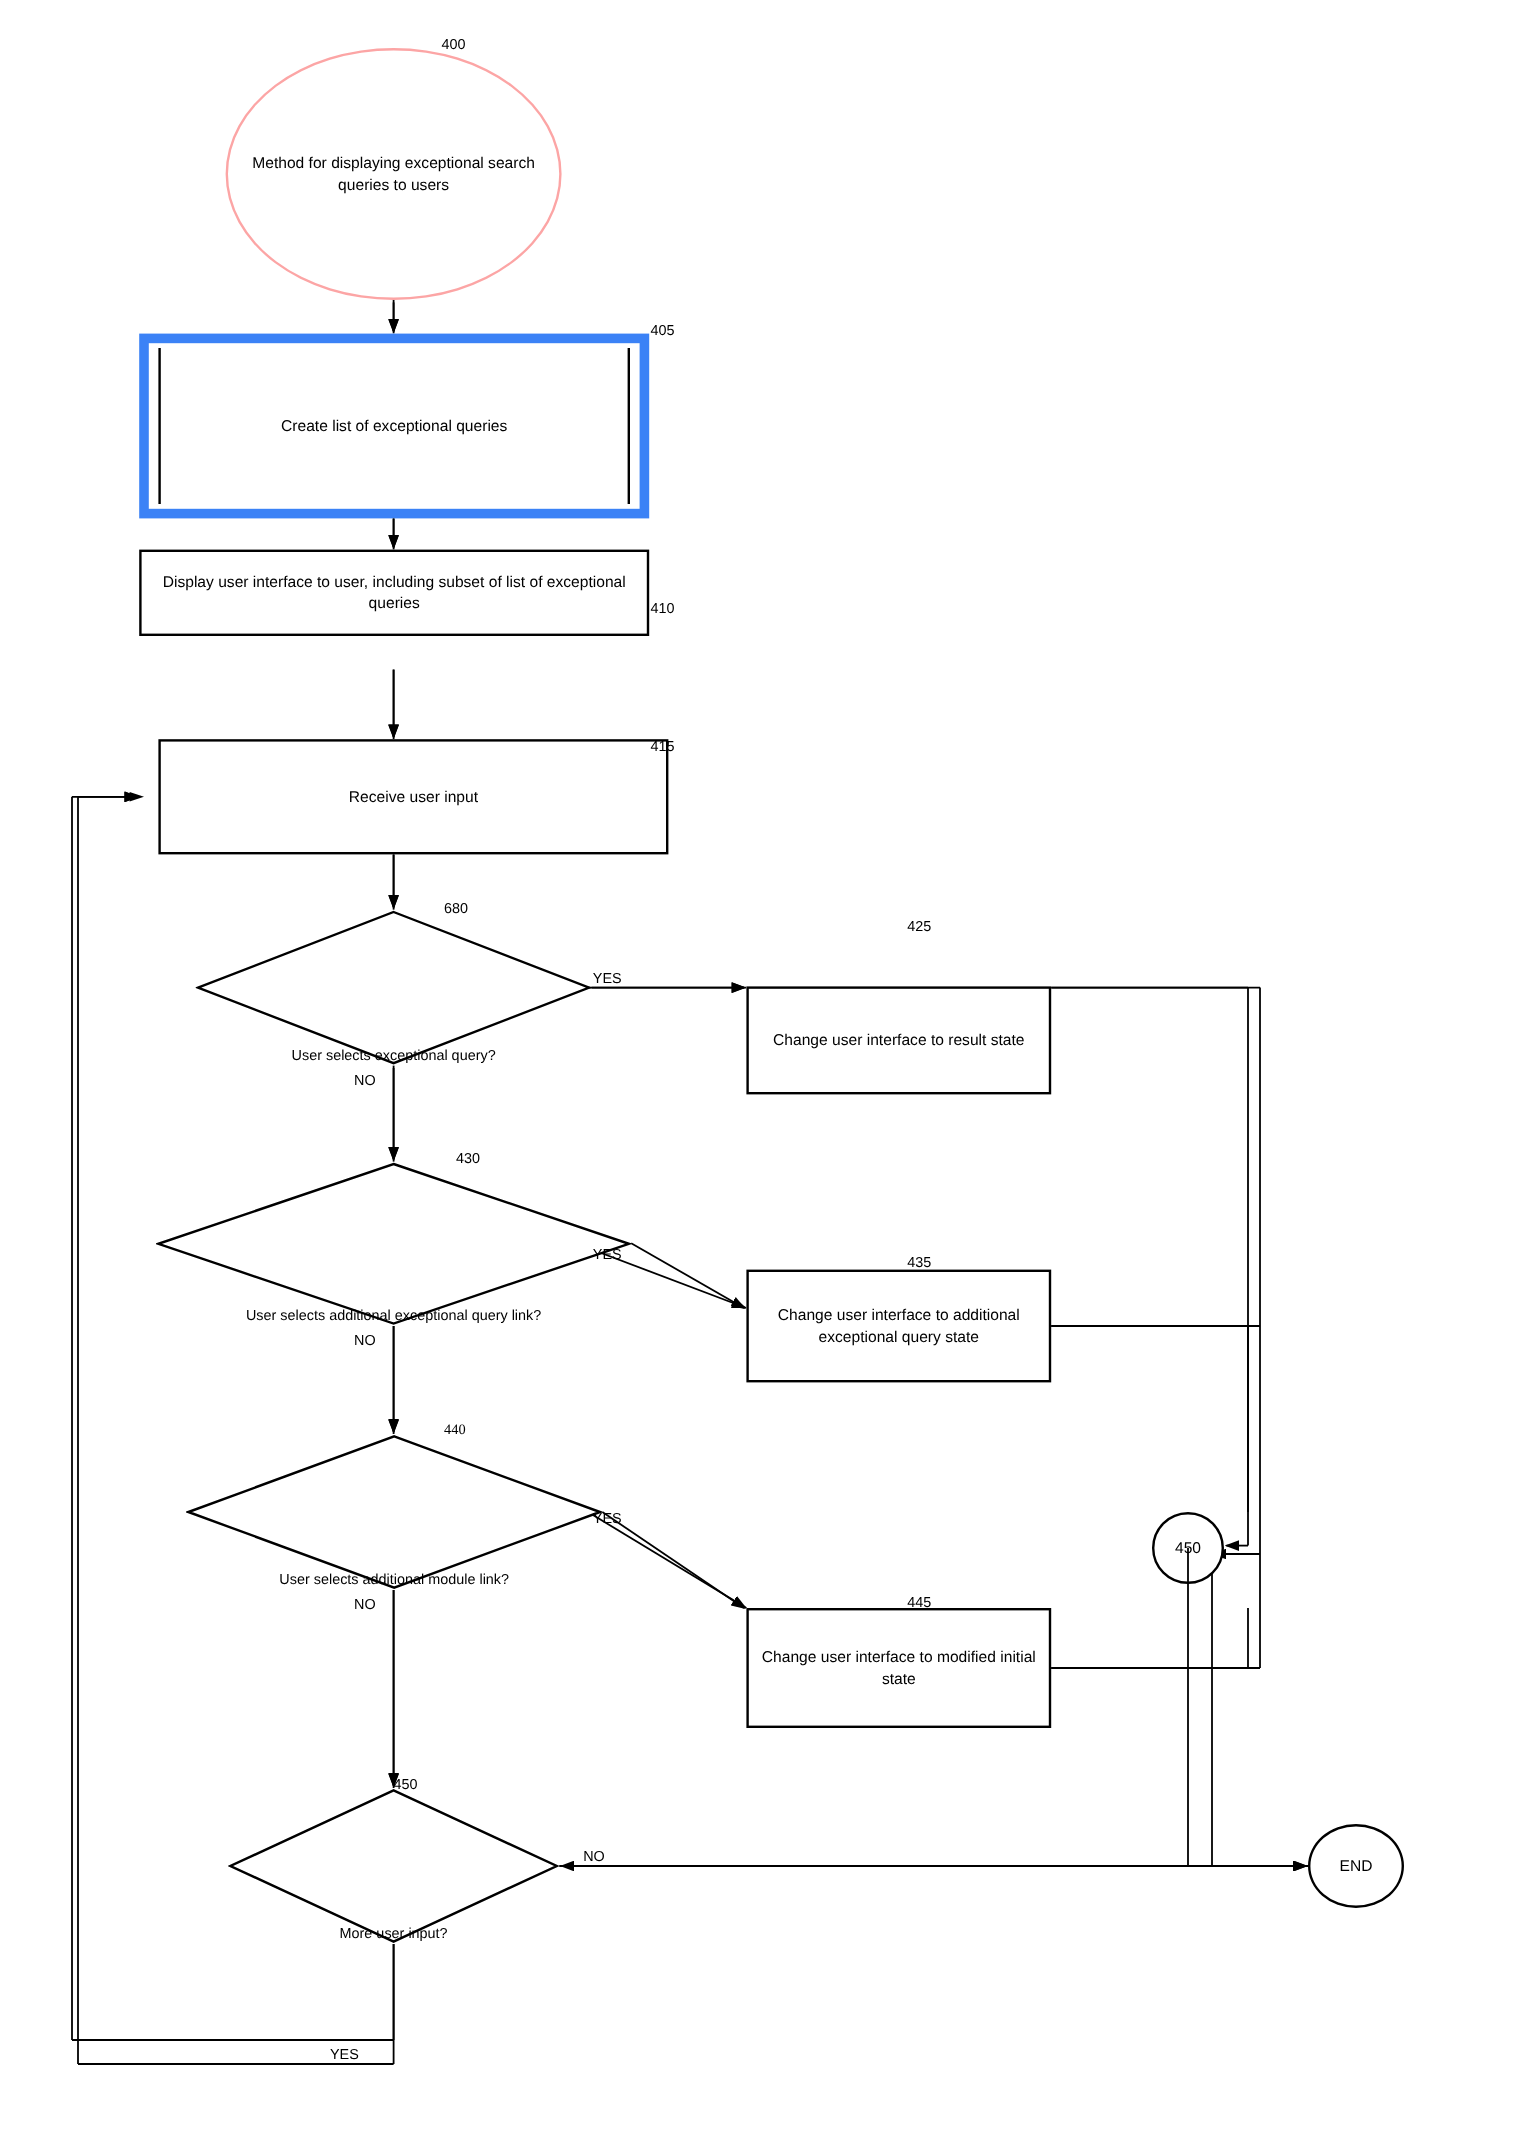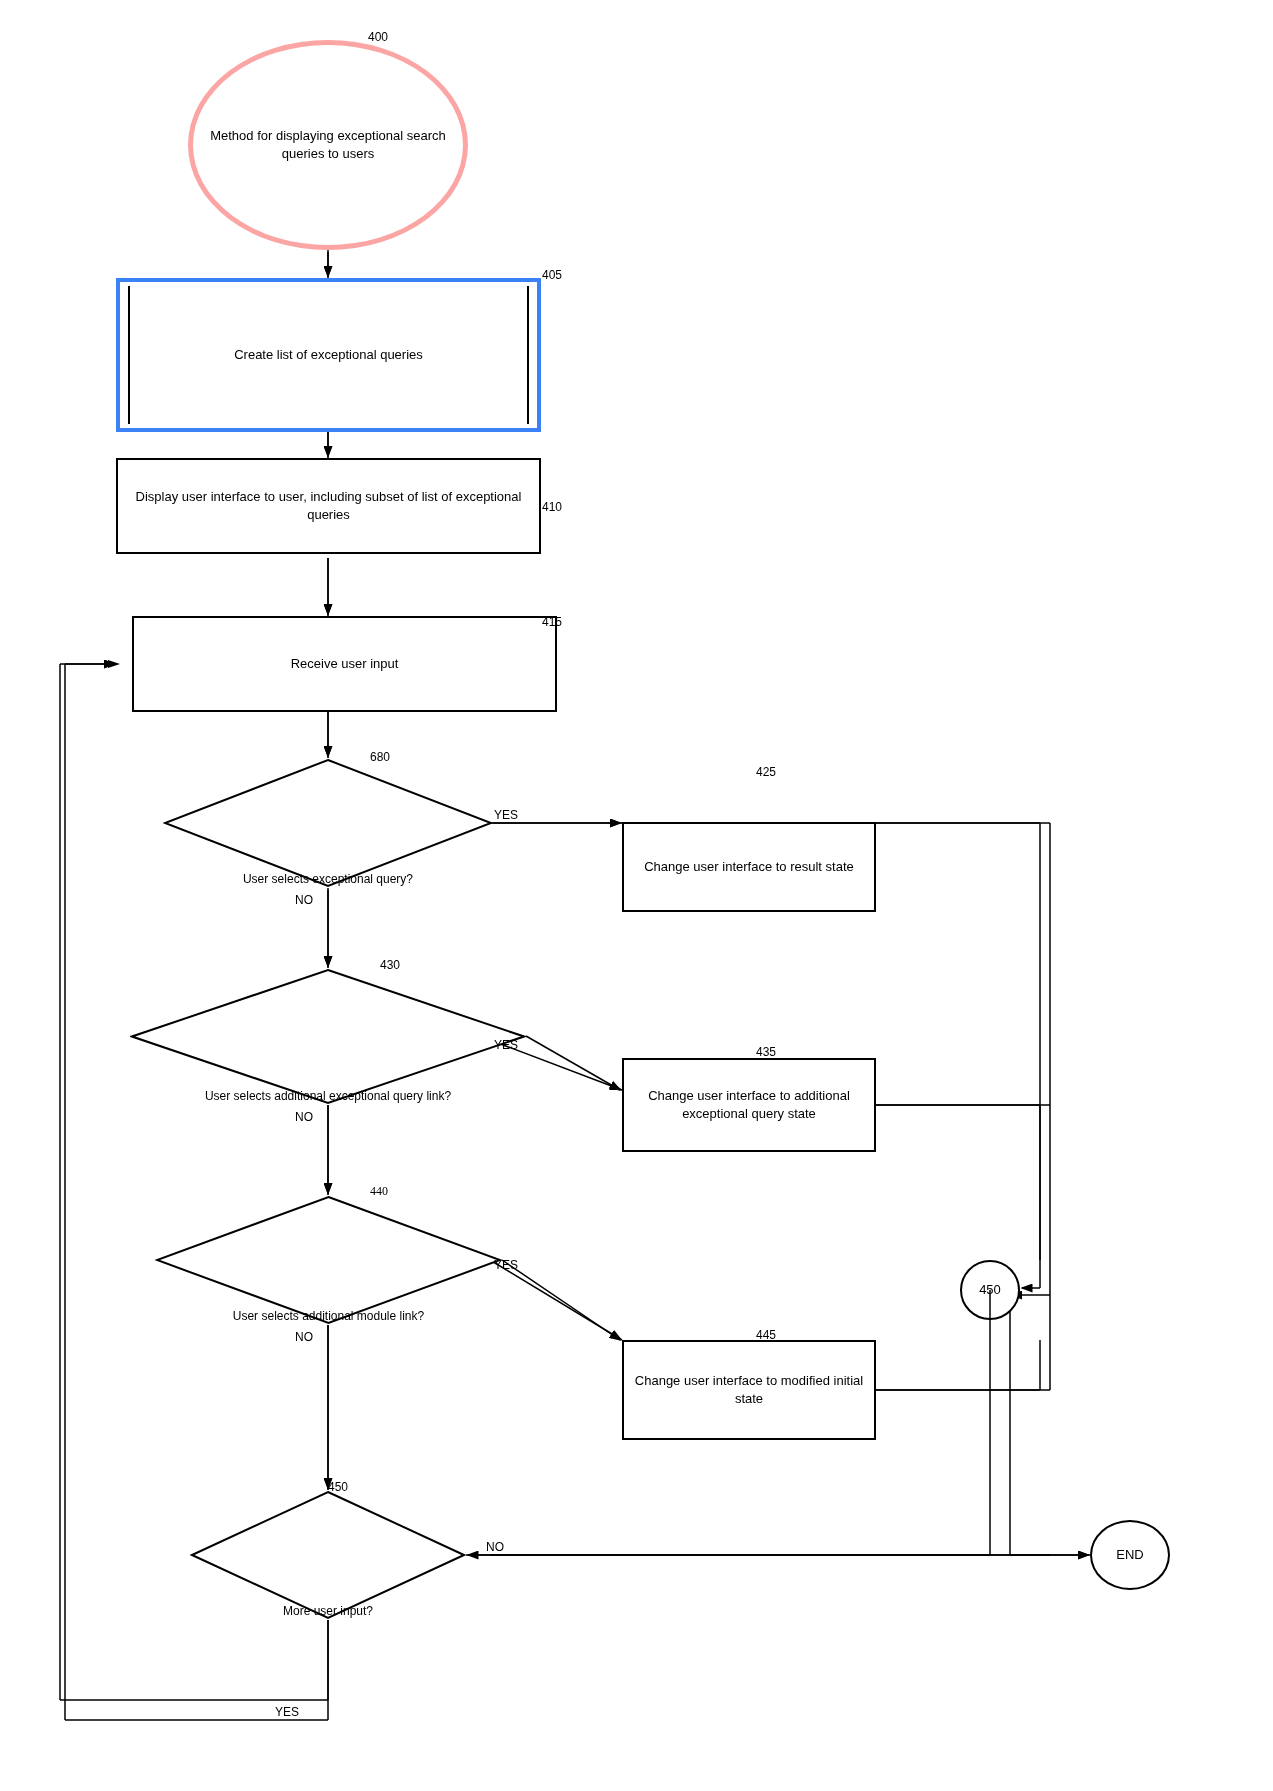--- a/index.html
+++ b/index.html
@@ -19,29 +19,29 @@
     }
     
     .shape {
       position: absolute;
       display: flex;
       align-items: center;
       justify-content: center;
       text-align: center;
     }
     .oval {
-      border: 5px solid #fca5a5;
+      border: 2px solid #fca5a5;
       border-radius: 50%;
     }
     .rect {
       border: 2px solid #000;
       background: #fff;
     }
     .rect-double {
-      border: 4px solid #3b82f6;
+      border: 8px solid #3b82f6;
       background: #fff;
       position: absolute;
       display: flex;
       align-items: center;
       justify-content: center;
       text-align: center;
     }
     .rect-double::before,
     .rect-double::after {
       content: '';
@@ -152,21 +152,21 @@
   <div class="shape oval" style="left:188px; top:40px; width:280px; height:210px;">
     <span class="shape-text">Method for displaying exceptional search queries to users</span>
   </div>
   <span class="label" style="left:368px; top:30px;">400</span>
 
   <div class="rect-double" style="left:116px; top:278px; width:425px; height:154px;">
     <span class="shape-text">Create list of exceptional queries</span>
   </div>
   <span class="label" style="left:542px; top:268px;">405</span>
 
-  <div class="shape rect" style="left:116px; top:458px; width:425px; height:96px;">
+  <div class="shape rect" style="left:116px; top:458px; width:425px; height:72px;">
     <span class="shape-text">Display user interface to user, including subset of list of exceptional queries</span>
   </div>
   <span class="label" style="left:542px; top:500px;">410</span>
 
   <div class="shape rect" style="left:132px; top:616px; width:425px; height:96px;">
     <span class="shape-text">Receive user input</span>
   </div>
   <span class="label" style="left:542px; top:615px;">415</span>
 
   <div class="diamond" style="left:163px; top:758px; width:330px; height:130px;">

